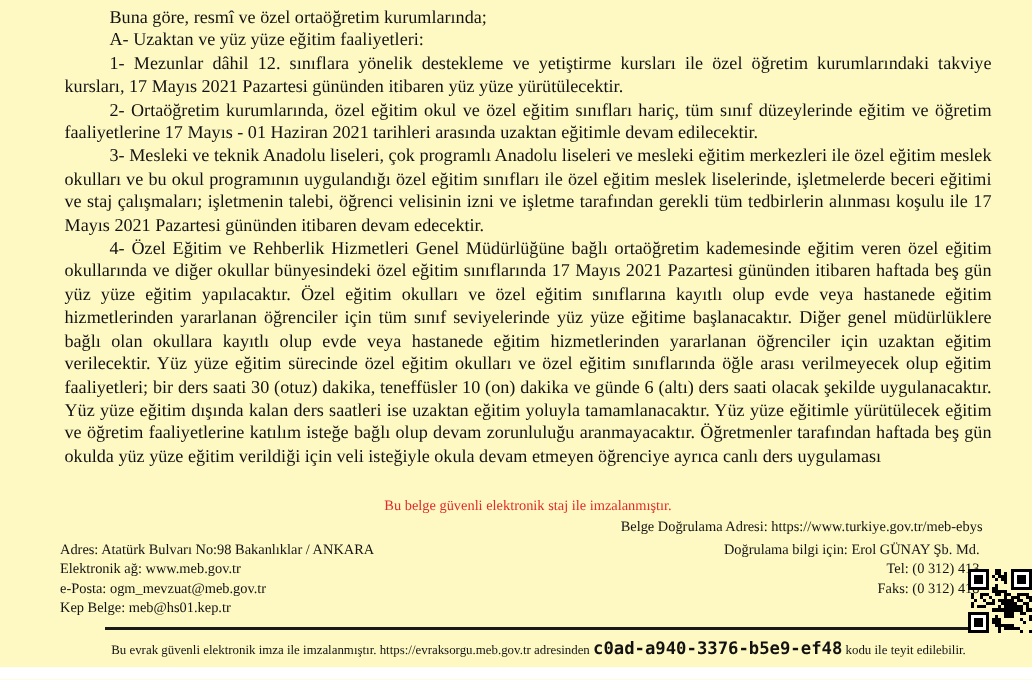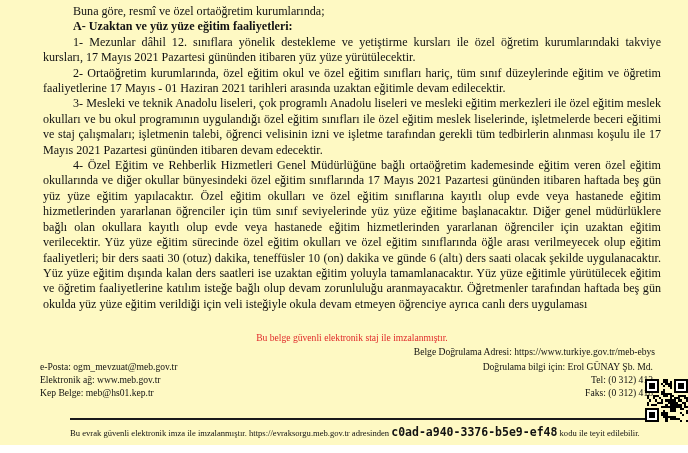--- a/index.html
+++ b/index.html
@@ -10,21 +10,21 @@
     font-family:"Liberation Serif","DejaVu Serif",serif;
     color:#121212;
     overflow:hidden;
   }
   .body-col{
     position:absolute;left:43px;top:4px;width:618px;
     font-size:12.1px;line-height:15.4px;
   }
   .body-col p{margin:0;text-indent:30px;}
   .para{text-align:justify;}
-  .heading{font-weight:bold;}
+  .heading{font-weight:normal;}
   .sig-notice{
     position:absolute;left:43px;top:332px;width:618px;
     text-align:center;font-size:9.6px;color:#e02b2b;
   }
   .verify-addr{
     position:absolute;right:33px;top:346px;
     font-size:9.6px;text-align:right;
   }
   .footer-left{
     position:absolute;left:40px;top:360px;
@@ -34,21 +34,21 @@
     position:absolute;right:35px;top:360px;
     font-size:9.6px;line-height:13px;text-align:right;
   }
   .footer-line{white-space:nowrap;}
   .rule{
     position:absolute;left:70px;top:418px;width:576px;height:2px;
     background:#1a1a1a;
   }
   .verify-line{
     position:absolute;left:70px;top:425px;width:578px;
-    font-size:8.6px;white-space:nowrap;
+    font-size:8.6px;white-space:nowrap;text-align:center;
   }
   .verify-line .code{
     font-family:"DejaVu Sans Mono","Liberation Mono",monospace;
     font-size:11.5px;font-weight:bold;letter-spacing:0px;
   }
   .qr{
     position:absolute;left:645px;top:379px;width:43px;height:50px;
   }
 </style>
 </head>
@@ -63,22 +63,23 @@
     <p class="para">2- Ortaöğretim kurumlarında, özel eğitim okul ve özel eğitim sınıfları hariç, tüm sınıf düzeylerinde eğitim ve öğretim faaliyetlerine 17 Mayıs - 01 Haziran 2021 tarihleri arasında uzaktan eğitimle devam edilecektir.</p>
     <p class="para">3- Mesleki ve teknik Anadolu liseleri, çok programlı Anadolu liseleri ve mesleki eğitim merkezleri ile özel eğitim meslek okulları ve bu okul programının uygulandığı özel eğitim sınıfları ile özel eğitim meslek liselerinde, işletmelerde beceri eğitimi ve staj çalışmaları; işletmenin talebi, öğrenci velisinin izni ve işletme tarafından gerekli tüm tedbirlerin alınması koşulu ile 17 Mayıs 2021 Pazartesi gününden itibaren devam edecektir.</p>
     <p class="para">4- Özel Eğitim ve Rehberlik Hizmetleri Genel Müdürlüğüne bağlı ortaöğretim kademesinde eğitim veren özel eğitim okullarında ve diğer okullar bünyesindeki özel eğitim sınıflarında 17 Mayıs 2021 Pazartesi gününden itibaren haftada beş gün yüz yüze eğitim yapılacaktır. Özel eğitim okulları ve özel eğitim sınıflarına kayıtlı olup evde veya hastanede eğitim hizmetlerinden yararlanan öğrenciler için tüm sınıf seviyelerinde yüz yüze eğitime başlanacaktır. Diğer genel müdürlüklere bağlı olan okullara kayıtlı olup evde veya hastanede eğitim hizmetlerinden yararlanan öğrenciler için uzaktan eğitim verilecektir. Yüz yüze eğitim sürecinde özel eğitim okulları ve özel eğitim sınıflarında öğle arası verilmeyecek olup eğitim faaliyetleri; bir ders saati 30 (otuz) dakika, teneffüsler 10 (on) dakika ve günde 6 (altı) ders saati olacak şekilde uygulanacaktır. Yüz yüze eğitim dışında kalan ders saatleri ise uzaktan eğitim yoluyla tamamlanacaktır. Yüz yüze eğitimle yürütülecek eğitim ve öğretim faaliyetlerine katılım isteğe bağlı olup devam zorunluluğu aranmayacaktır. Öğretmenler tarafından haftada beş gün okulda yüz yüze eğitim verildiği için veli isteğiyle okula devam etmeyen öğrenciye ayrıca canlı ders uygulaması</p>
   </div>
 
   <div class="sig-notice">Bu belge güvenli elektronik staj ile imzalanmıştır.</div>
 
   <div class="verify-addr">Belge Doğrulama Adresi: https://www.turkiye.gov.tr/meb-ebys</div>
 
   <div class="footer-left">
+    <div class="footer-line">Adres: Atatürk Bulvarı No:98 Bakanlıklar / ANKARA</div>
+    <div class="footer-line">Elektronik ağ: www.meb.gov.tr</div>
     <div class="footer-line">e-Posta: ogm_mevzuat@meb.gov.tr</div>
-    <div class="footer-line">Elektronik ağ: www.meb.gov.tr</div>
     <div class="footer-line">Kep Belge: meb@hs01.kep.tr</div>
   </div>
 
   <div class="footer-right">
     <div class="footer-line">Doğrulama bilgi için: Erol GÜNAY Şb. Md.</div>
     <div class="footer-line">Tel: (0 312) 413</div>
     <div class="footer-line">Faks: (0 312) 418</div>
   </div>
 
   <div class="rule"></div>

